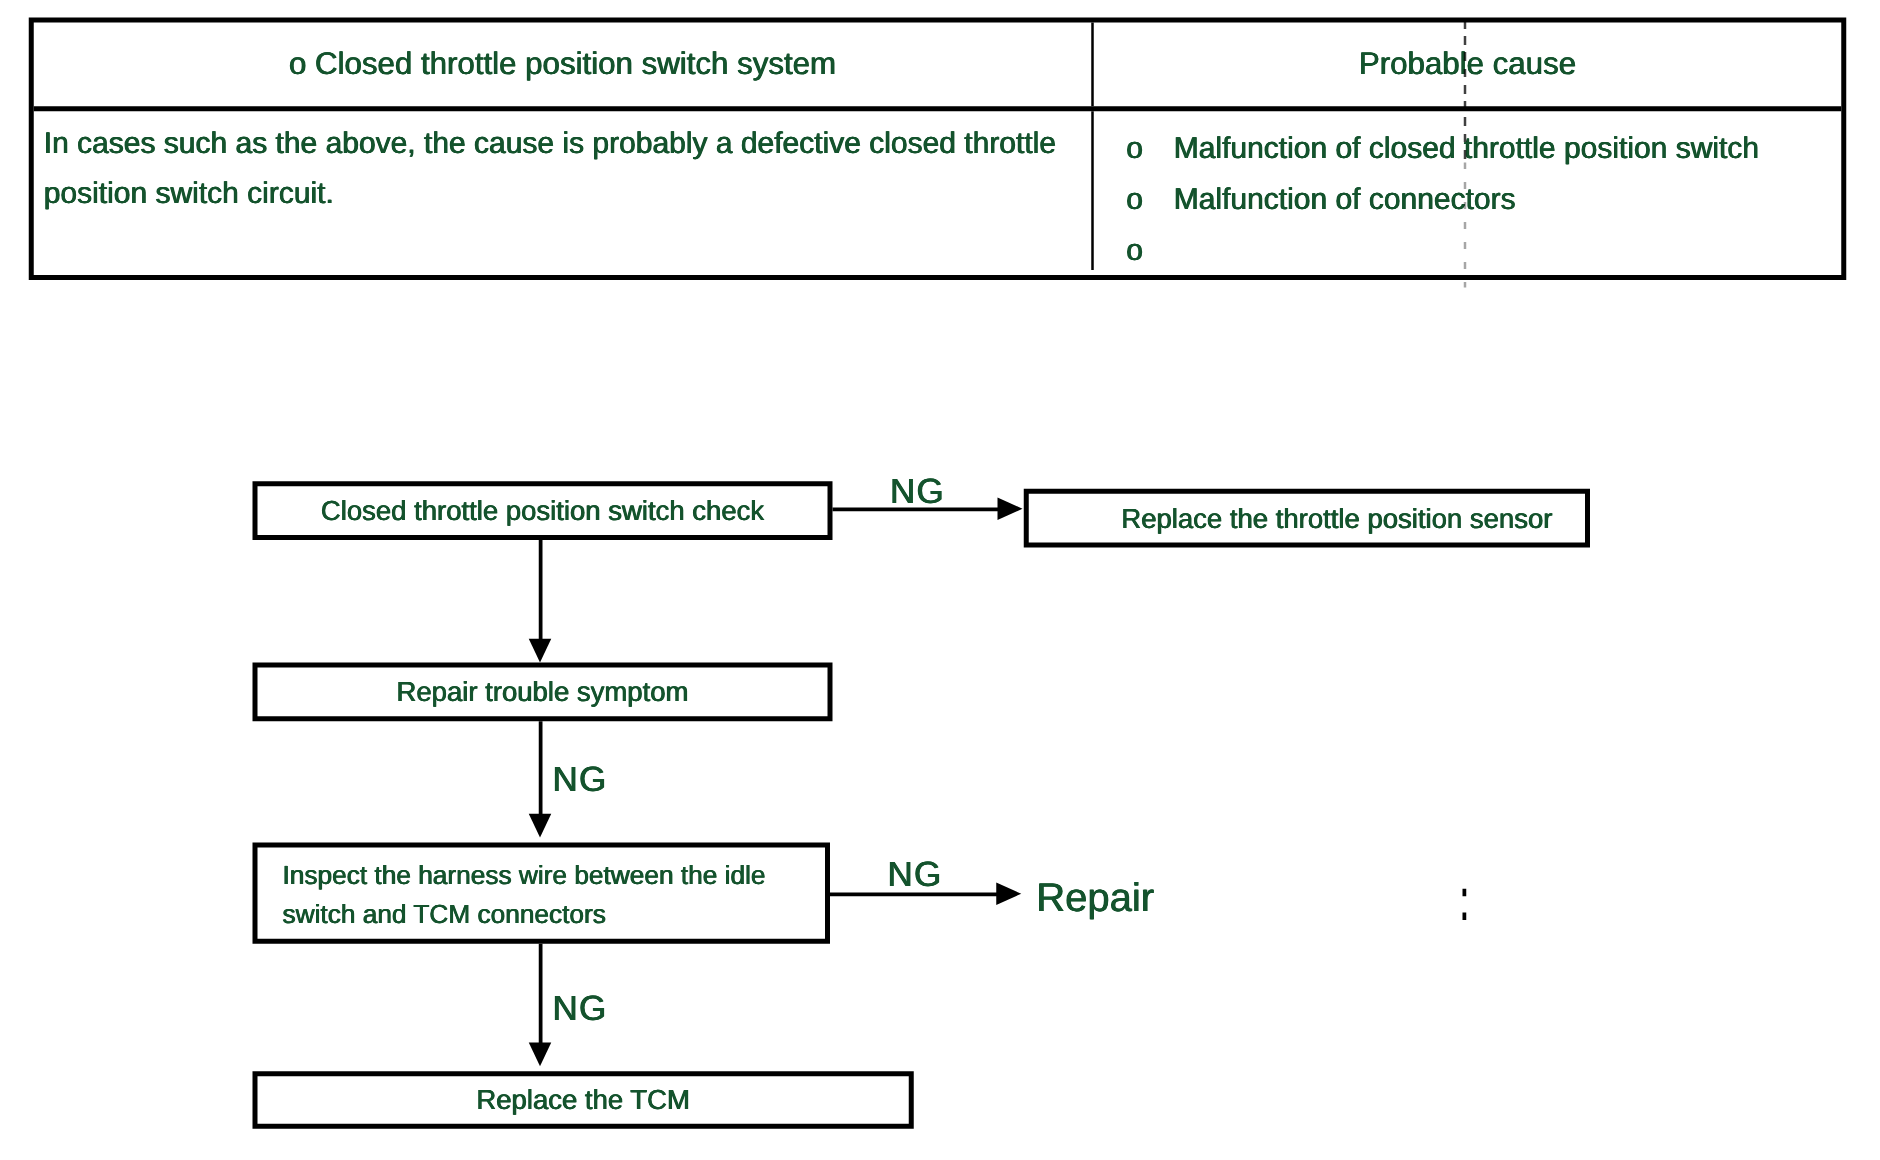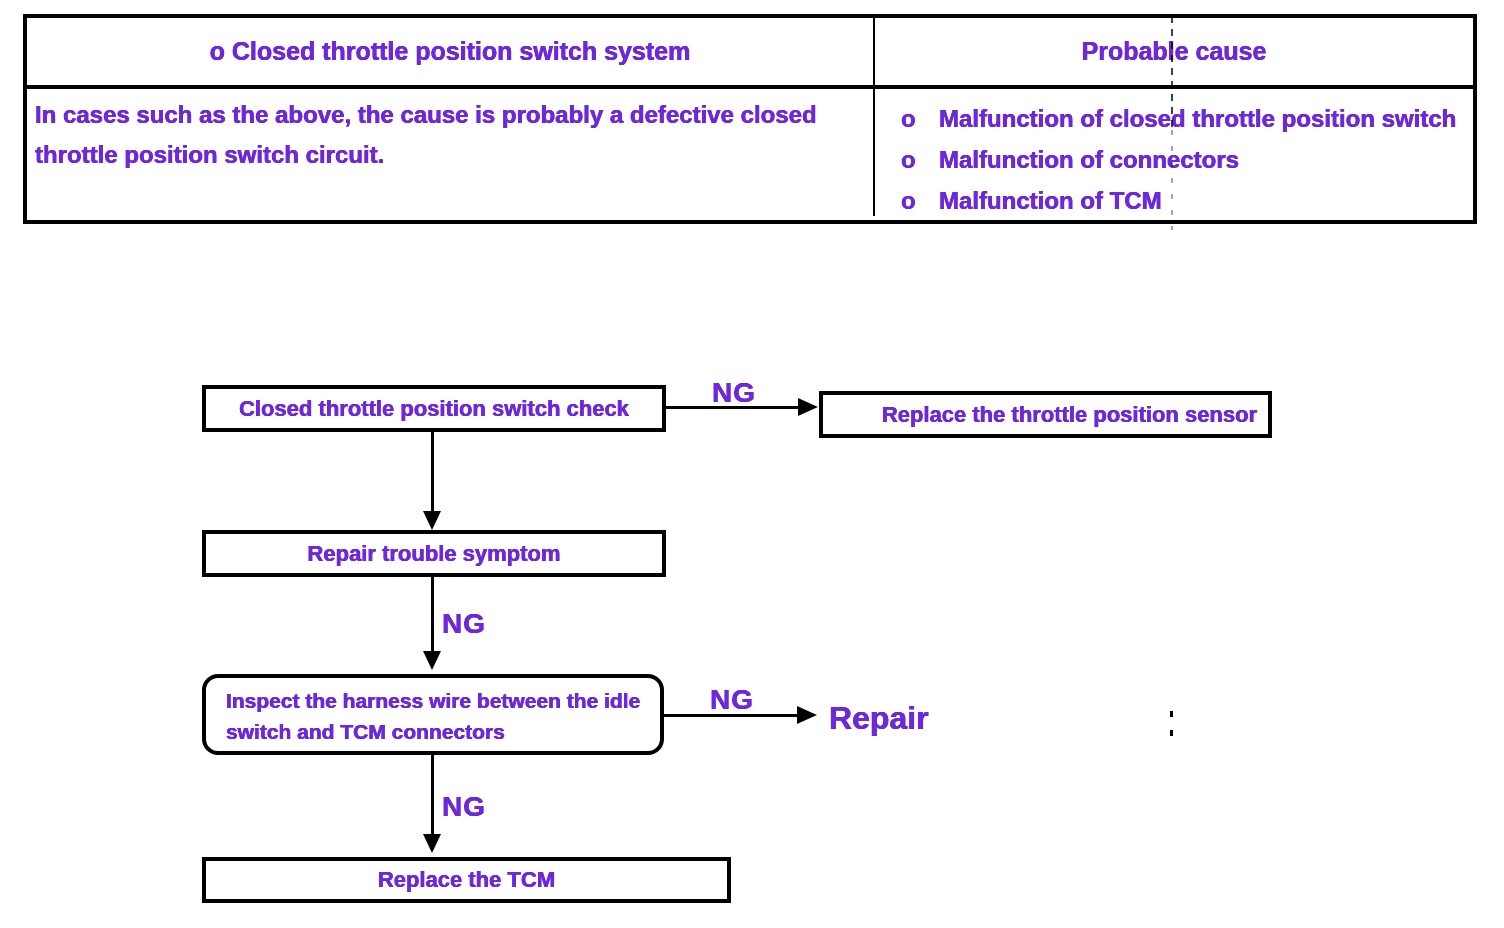--- a/index.html
+++ b/index.html
@@ -4,22 +4,21 @@
 <style>
   * { box-sizing: border-box; margin: 0; padding: 0; }
   html, body { background: #ffffff; }
   .page {
     position: relative;
     width: 1504px;
     height: 928px;
     background: #fff;
     overflow: hidden;
     font-family: "Liberation Sans", sans-serif;
-    color: #6d28d9;
-    font-weight: bold;
+    color: #14532d;
   }
   .ink { text-shadow: 0.35px 0 0 currentColor, -0.35px 0 0 currentColor; }
 
   
   .cause-table {
     position: absolute;
     left: 23px; top: 14px;
     width: 1454px; height: 210px;
     border: 4px solid #000;
   }
@@ -53,21 +52,20 @@
     display: flex; align-items: center; justify-content: center;
     text-align: center;
     font-size: 22px;
   }
   .fc-box.left-text {
     justify-content: flex-start;
     text-align: left;
     padding: 2px 2px 0 20px;
     font-size: 21px;
     line-height: 31px;
-    border-radius: 16px;
   }
   .hline { position: absolute; height: 3px; background: #000; }
   .vline { position: absolute; width: 3px; background: #000; }
   .arrow-right {
     position: absolute; width: 0; height: 0;
     border-top: 9px solid transparent;
     border-bottom: 9px solid transparent;
     border-left: 20px solid #000;
   }
   .arrow-down {
@@ -118,21 +116,20 @@
         <div class="cause-item">
           <span class="cause-bullet ink">o</span>
           <span class="ink">Malfunction of closed throttle position switch</span>
         </div>
         <div class="cause-item">
           <span class="cause-bullet ink">o</span>
           <span class="ink">Malfunction of connectors</span>
         </div>
         <div class="cause-item">
           <span class="cause-bullet ink">o</span>
-          <span class="ink">Malfunction of TCM</span>
         </div>
       </div>
     </div>
   </div>
 
   <div class="fc-box ink" style="left:202px; top:385px; width:464px; height:47px;">Closed throttle position switch check</div>
 
   <div class="hline" style="left:666px; top:406px; width:135px;"></div>
   <div class="arrow-right" style="left:798px; top:398px;"></div>
   <div class="ng-label ink" style="left:712px; top:377px;">NG</div>

